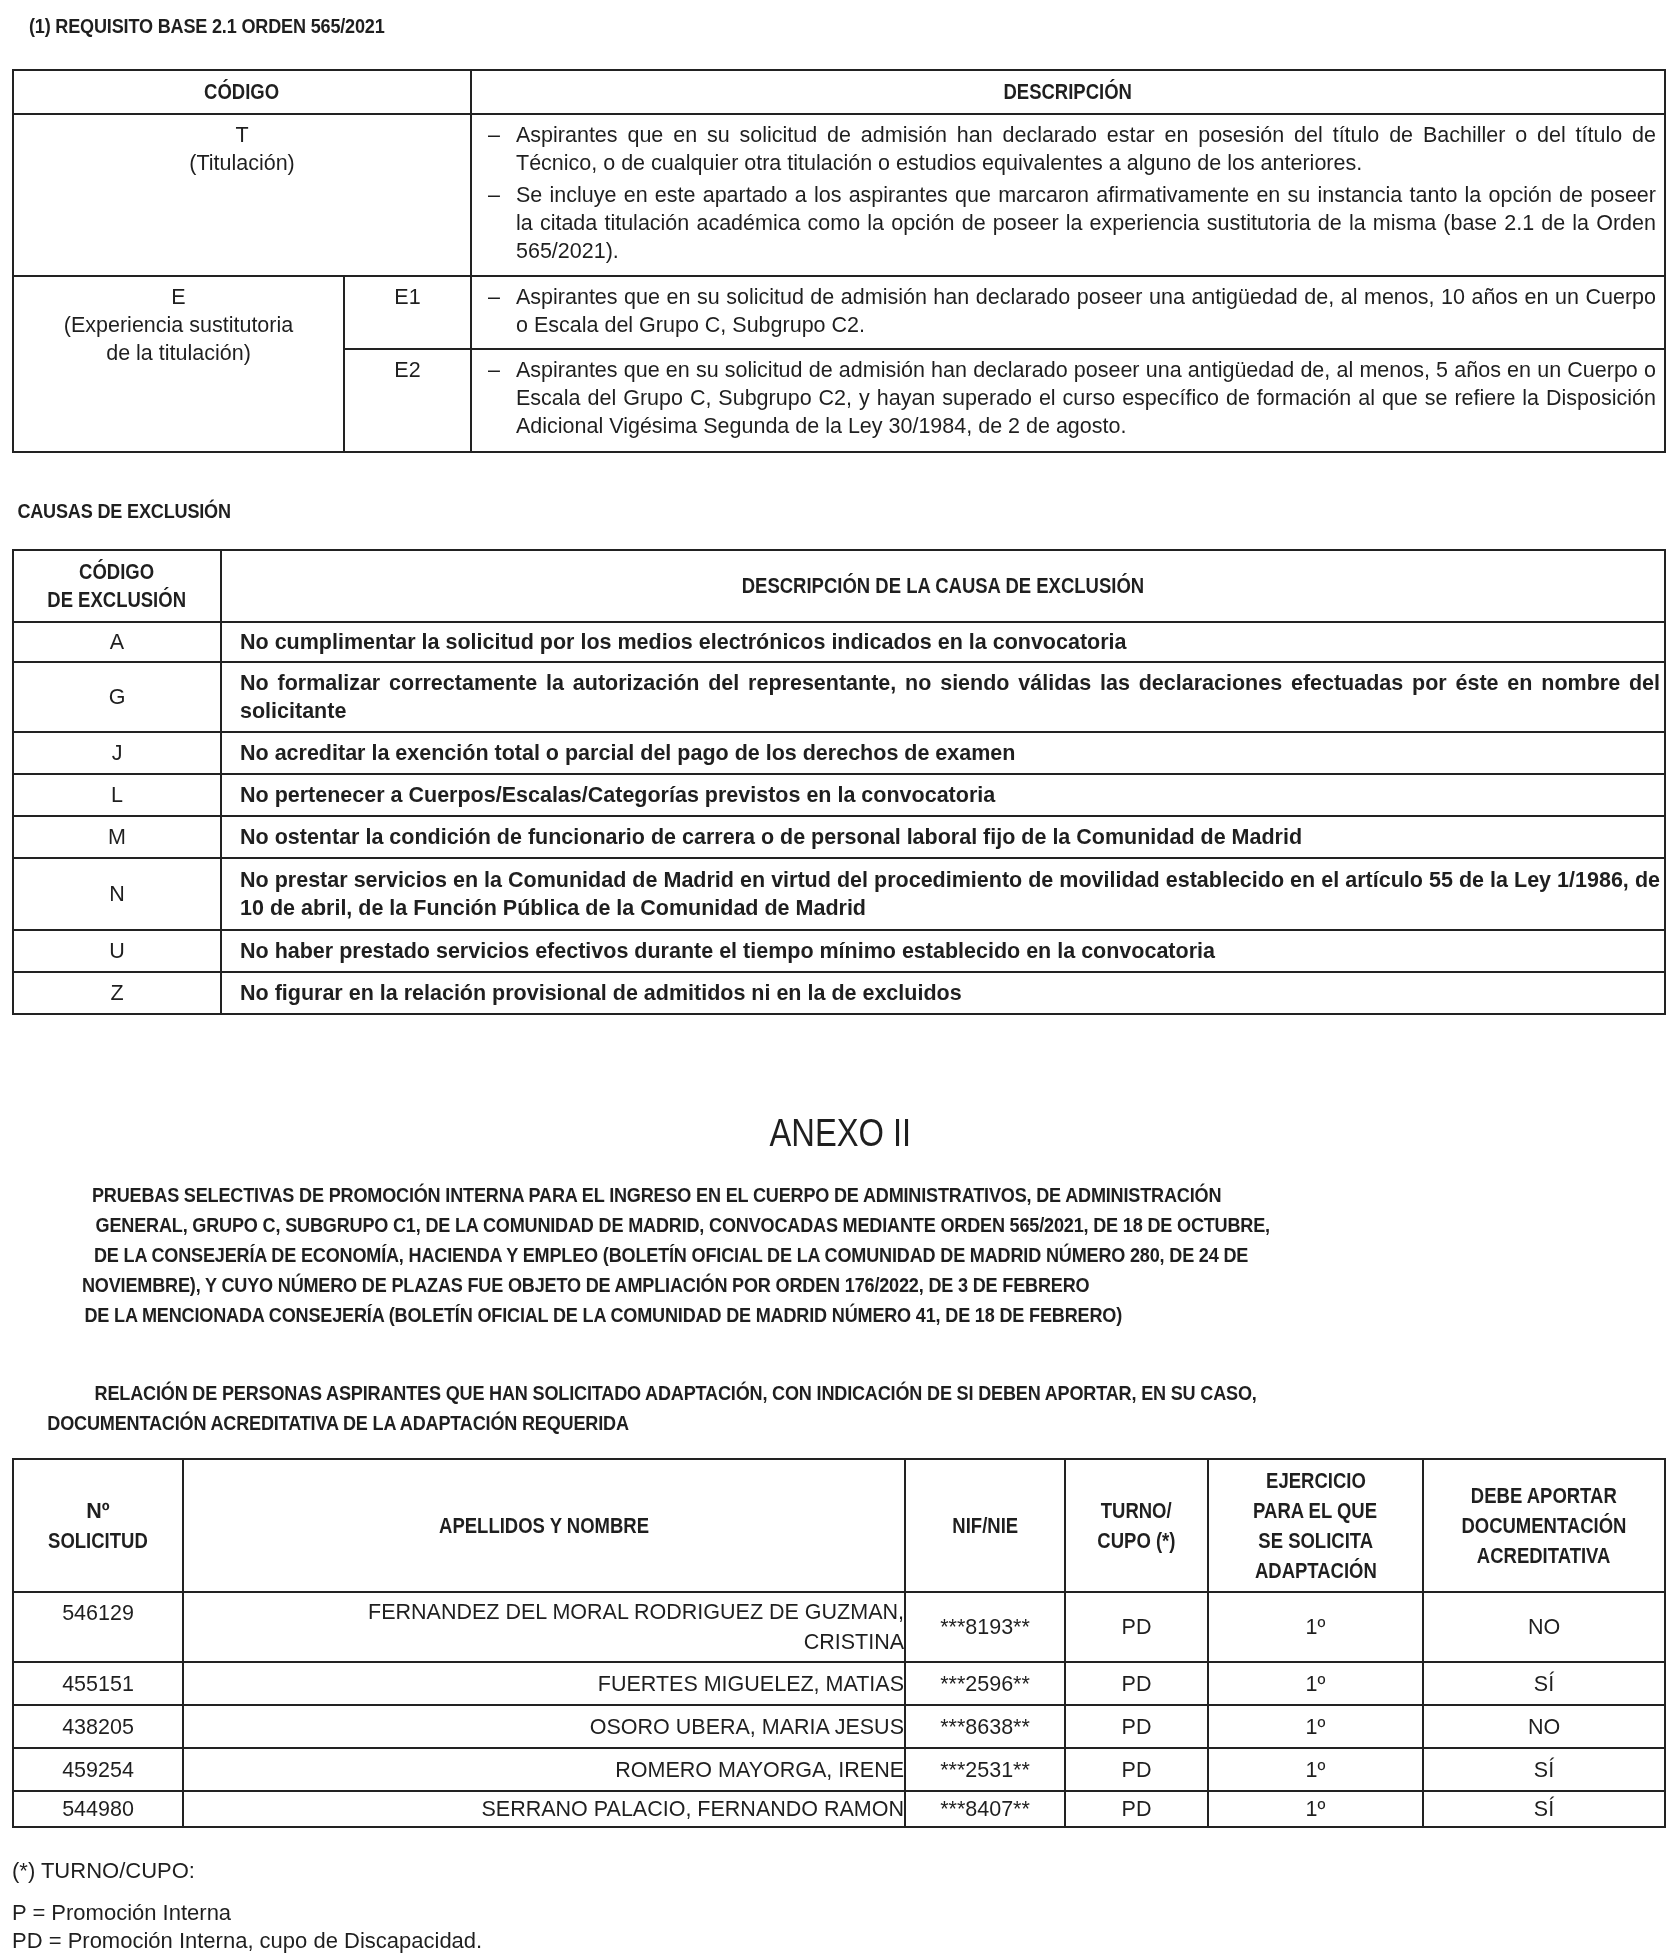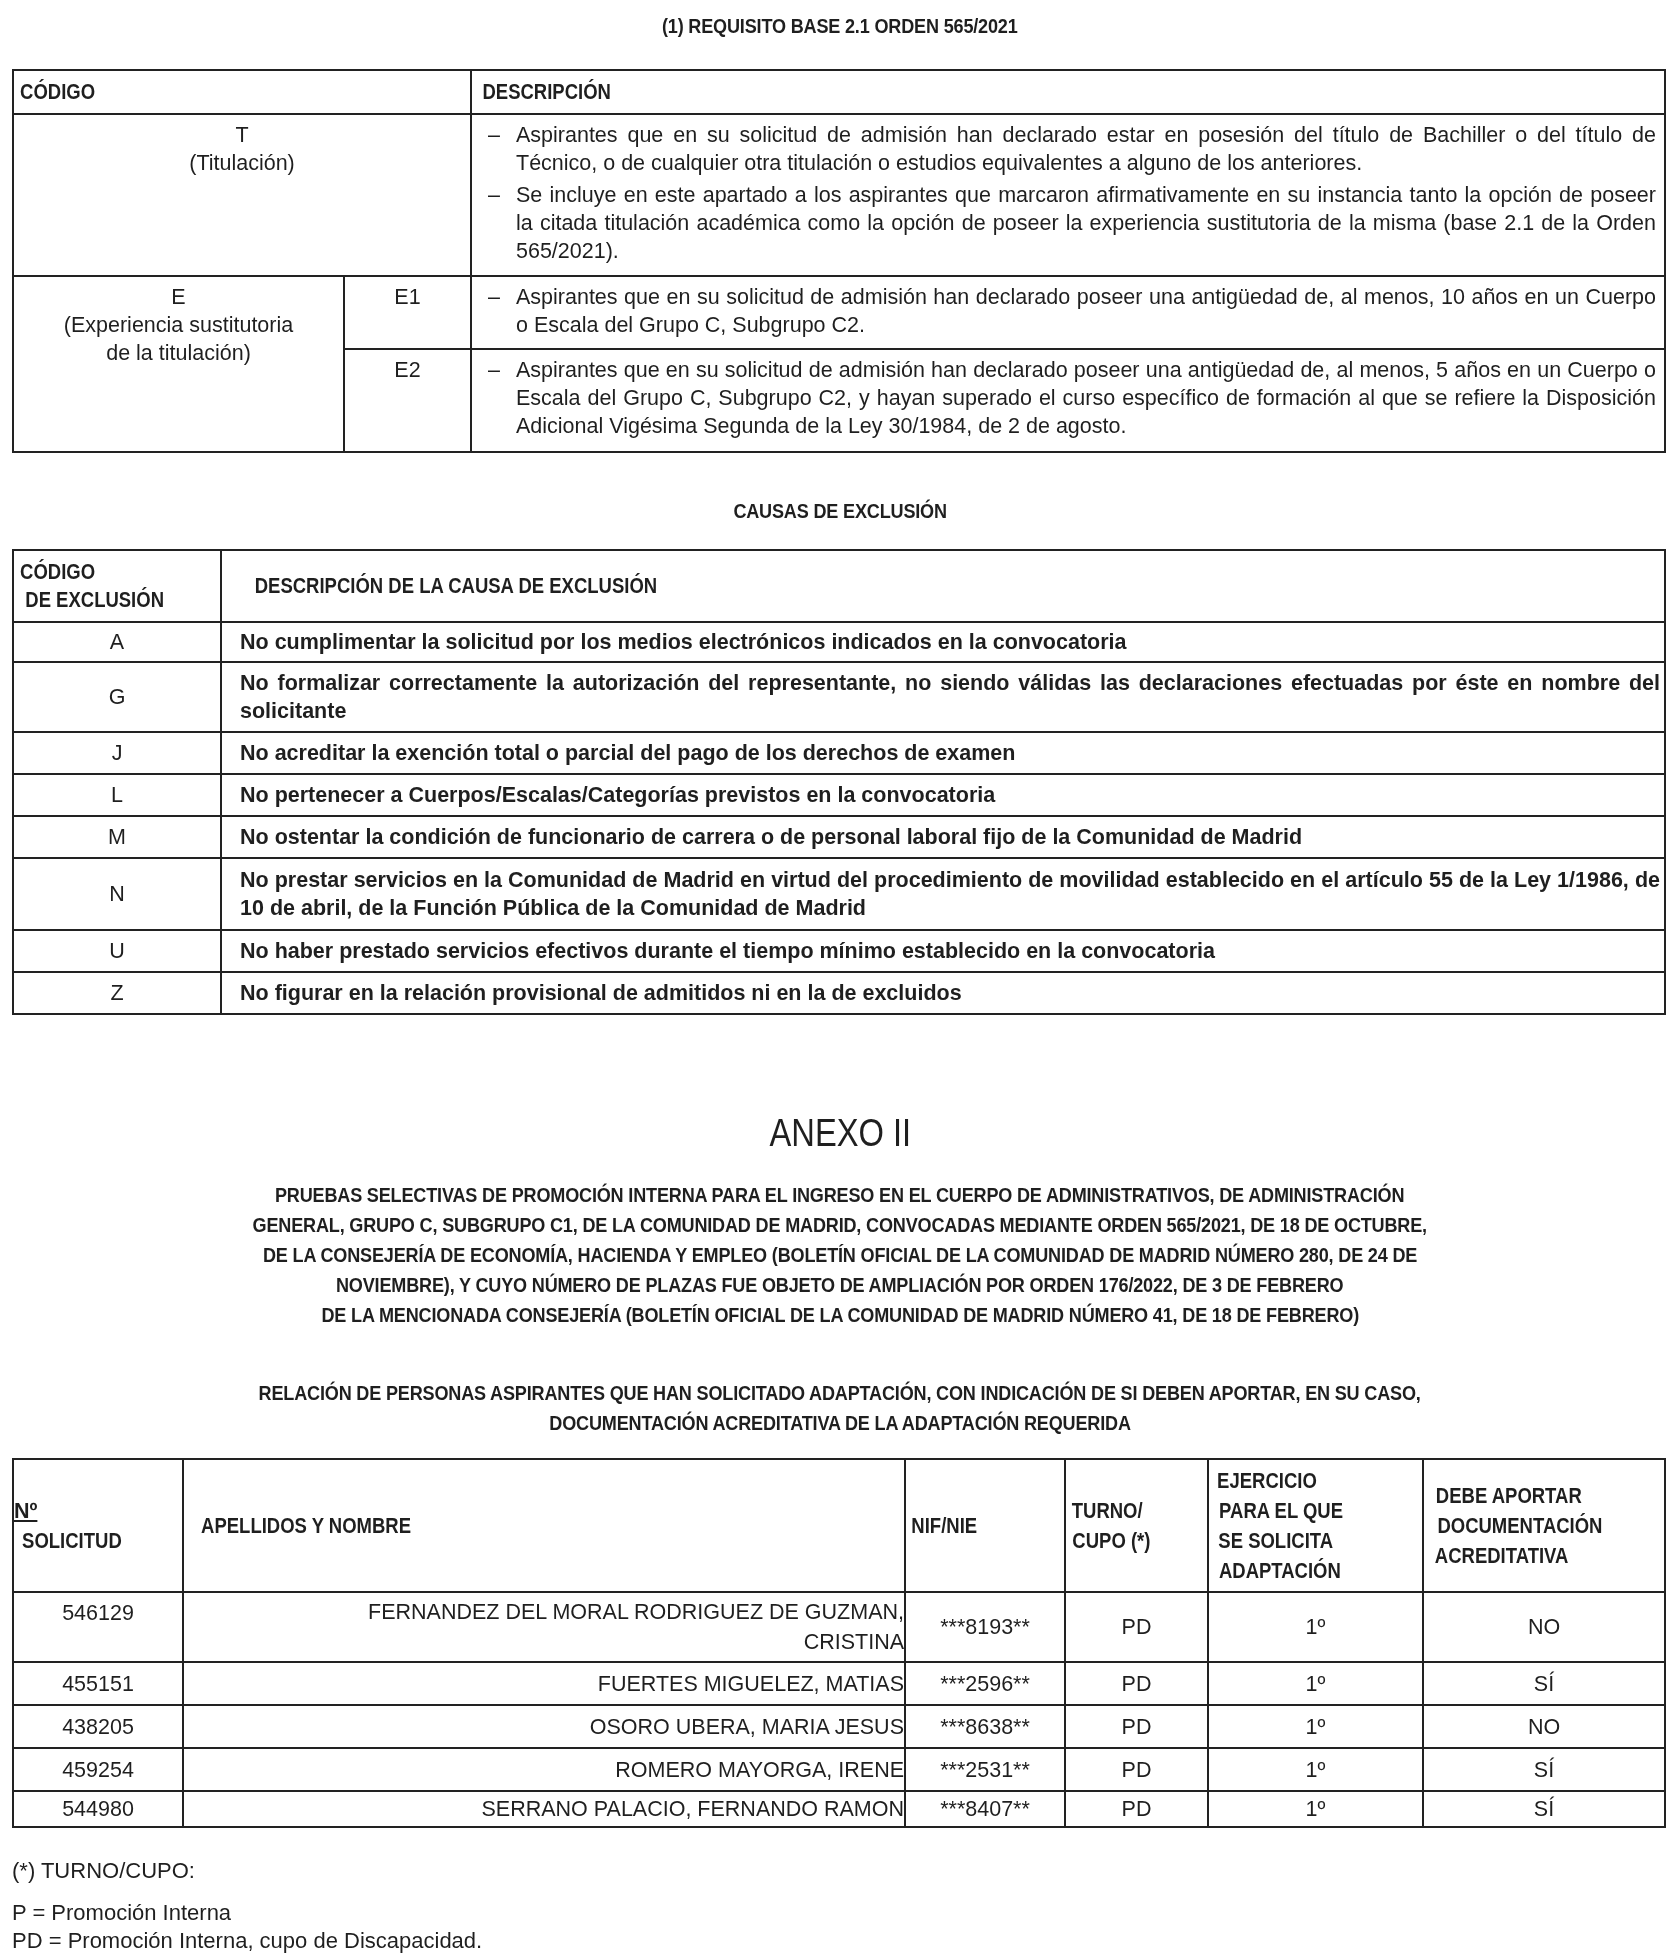--- a/index.html
+++ b/index.html
@@ -3,26 +3,26 @@
 <meta charset="utf-8">
 <style>
   html, body { margin: 0; padding: 0; background: #ffffff; }
   body {
     width: 1680px; height: 1960px; position: relative; overflow: hidden;
     font-family: "Liberation Sans", "DejaVu Sans", sans-serif;
     color: #1f1f1f;
   }
   .cond { transform: scaleX(0.86); transform-origin: center center; display: inline-block; }
   .heading {
-    position: absolute; left: 0; width: 1680px; text-align: center;
+    position: absolute; left: 0; width: 1680px; 
     font-weight: bold; font-size: 21px; letter-spacing: -0.2px;
   }
   table { border-collapse: collapse; position: absolute; }
   td, th { border: 2.5px solid #222; font-size: 21.5px; line-height: 28px; padding: 0; }
-  th { font-weight: bold; text-align: left; text-decoration: underline; }
+  th { font-weight: bold; text-align: center; }
   .desc { text-align: justify; padding: 2px 8px 2px 10px; }
   .dash-item { display: flex; }
   .dash { width: 34px; flex: 0 0 34px; text-align: left; padding-left: 6px; box-sizing: border-box; }
   .dash-text { flex: 1; text-align: justify; }
   .center { text-align: center; }
   .vtop { vertical-align: top; }
 
   
   #t-req { left: 12px; top: 69px; width: 1654px; }
   #t-req th { height: 42px; }

